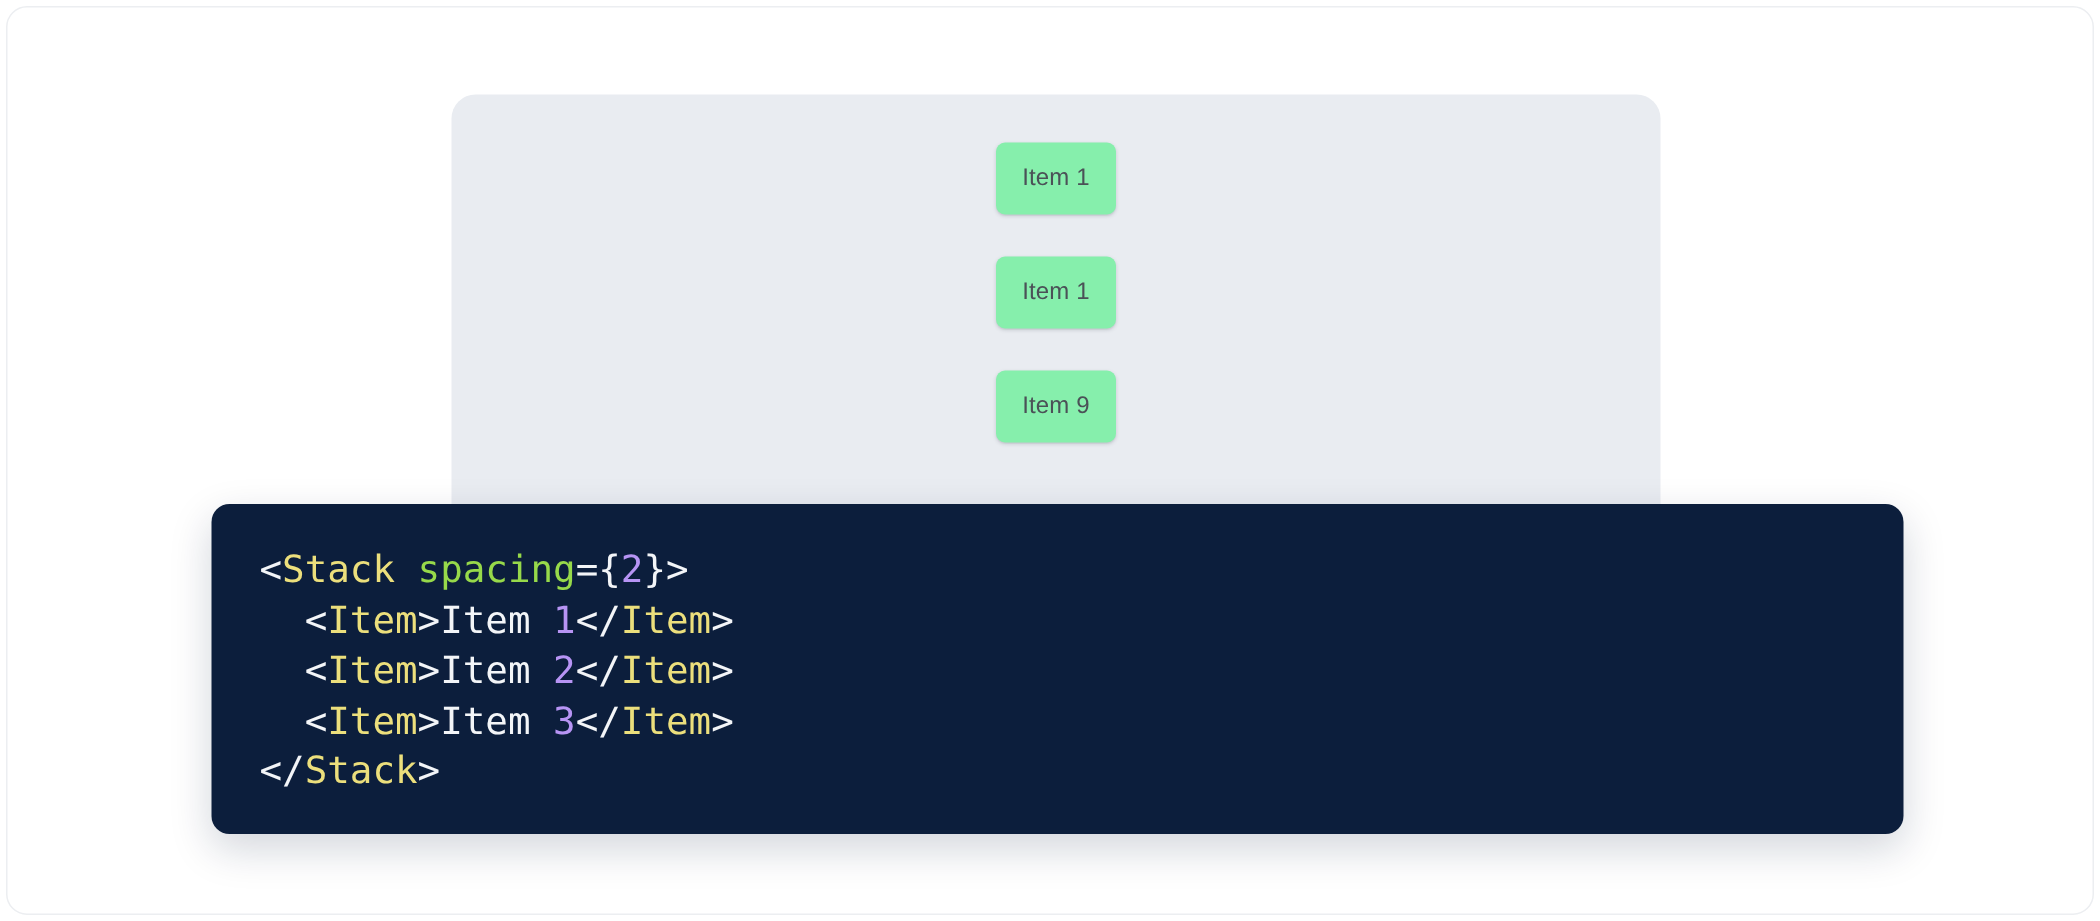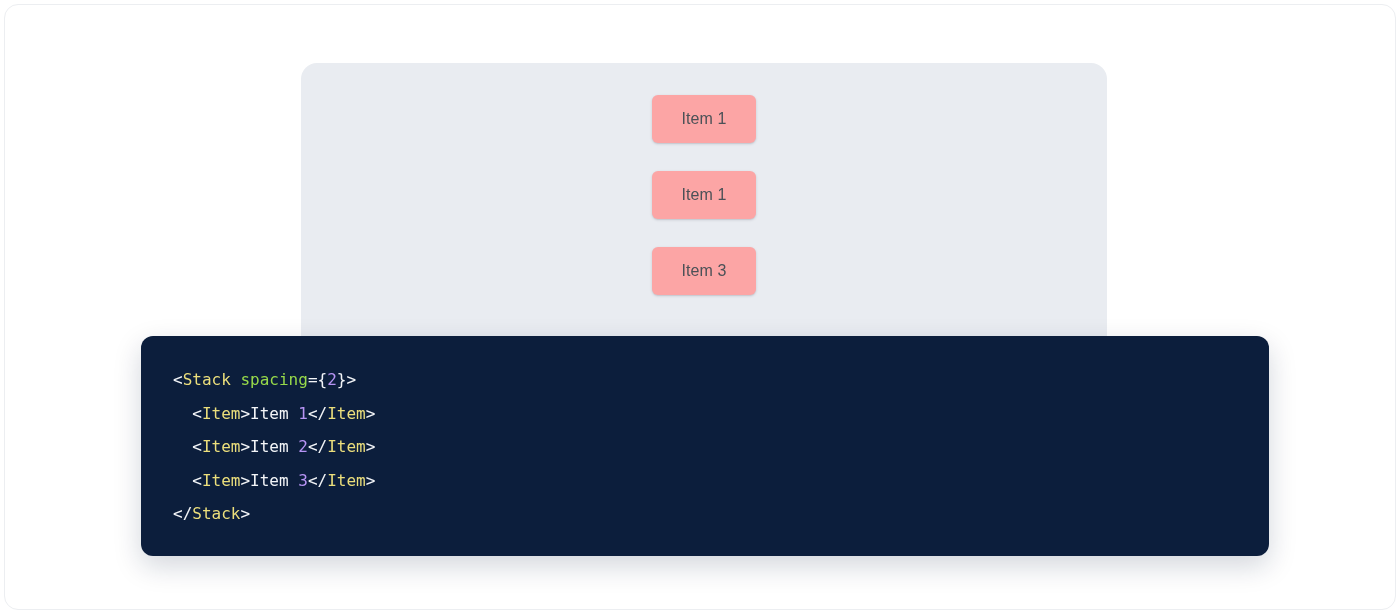--- a/index.html
+++ b/index.html
@@ -41,23 +41,23 @@
   }
 
   #stack-demo {
     display:flex;
     flex-direction:column;
     align-items:center;
     gap:28px;
   }
 
   .stack-item {
-    width:104px;
+    width:80px;
     height:48px;
-    background:#fca5a5;
+    background:#86efac;
     border-radius:6px;
     box-shadow:0 1px 3px rgba(16,24,40,0.14), 0 1px 1px rgba(16,24,40,0.06);
     display:flex;
     align-items:center;
     justify-content:center;
     font-size:16px;
     color:#4b5157;
     letter-spacing:0.1px;
     font-family:"Liberation Sans", sans-serif;
     white-space:nowrap;
@@ -71,21 +71,21 @@
     width:1128px;
     height:220px;
     background:#0c1e3c;
     border-radius:12px;
     padding:27px 0 0 32px;
     box-shadow:0 10px 28px rgba(12,30,60,0.18);
   }
 
   #code-listing {
     font-family:"DejaVu Sans Mono", "Liberation Mono", monospace;
-    font-size:16px;
+    font-size:25px;
     line-height:33.5px;
     white-space:pre;
     color:#f3f5f8;
     letter-spacing:0px;
   }
 
   .tok-punct  { color:#f3f5f8; }
   .tok-tag    { color:#ecdf7c; }
   .tok-attr   { color:#97d94a; }
   .tok-num    { color:#b794f4; }
@@ -93,21 +93,21 @@
 </style>
 </head>
 <body>
 
 <div id="page-frame">
 
   <div id="preview-panel">
     <div id="stack-demo">
         <div class="stack-item">Item 1</div>
         <div class="stack-item">Item 1</div>
-        <div class="stack-item">Item 3</div>
+        <div class="stack-item">Item 9</div>
       </div>
   </div>
 
   <div id="code-block">
     <div id="code-listing"><div><span class="tok-punct">&lt;</span><span class="tok-tag">Stack</span><span class="tok-punct"> </span><span class="tok-attr">spacing</span><span class="tok-punct">={</span><span class="tok-num">2</span><span class="tok-punct">}&gt;</span></div><div>  <span class="tok-punct">&lt;</span><span class="tok-tag">Item</span><span class="tok-punct">&gt;</span><span class="tok-text">Item </span><span class="tok-num">1</span><span class="tok-punct">&lt;/</span><span class="tok-tag">Item</span><span class="tok-punct">&gt;</span></div><div>  <span class="tok-punct">&lt;</span><span class="tok-tag">Item</span><span class="tok-punct">&gt;</span><span class="tok-text">Item </span><span class="tok-num">2</span><span class="tok-punct">&lt;/</span><span class="tok-tag">Item</span><span class="tok-punct">&gt;</span></div><div>  <span class="tok-punct">&lt;</span><span class="tok-tag">Item</span><span class="tok-punct">&gt;</span><span class="tok-text">Item </span><span class="tok-num">3</span><span class="tok-punct">&lt;/</span><span class="tok-tag">Item</span><span class="tok-punct">&gt;</span></div><div><span class="tok-punct">&lt;/</span><span class="tok-tag">Stack</span><span class="tok-punct">&gt;</span></div></div>
   </div>
 
 </div>
 
 </body></html>

